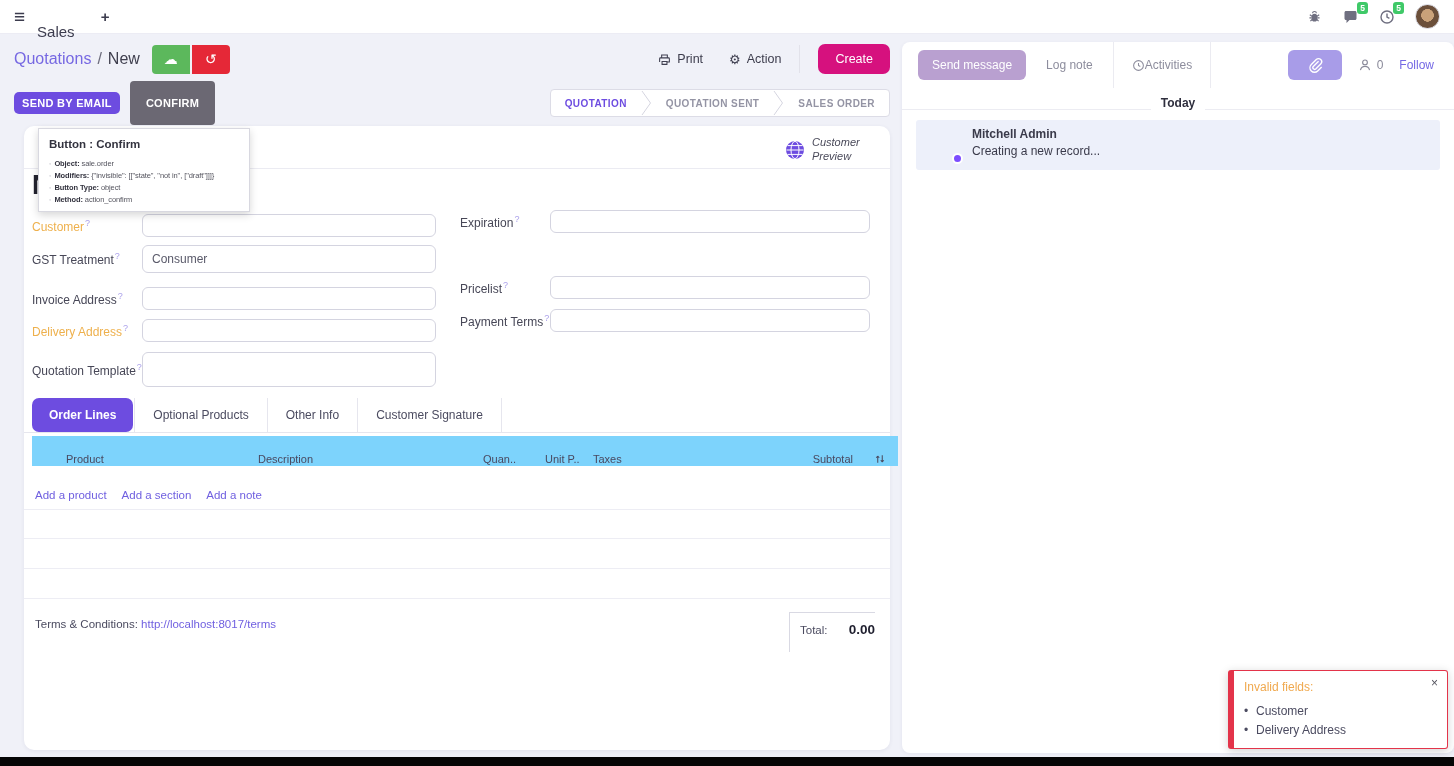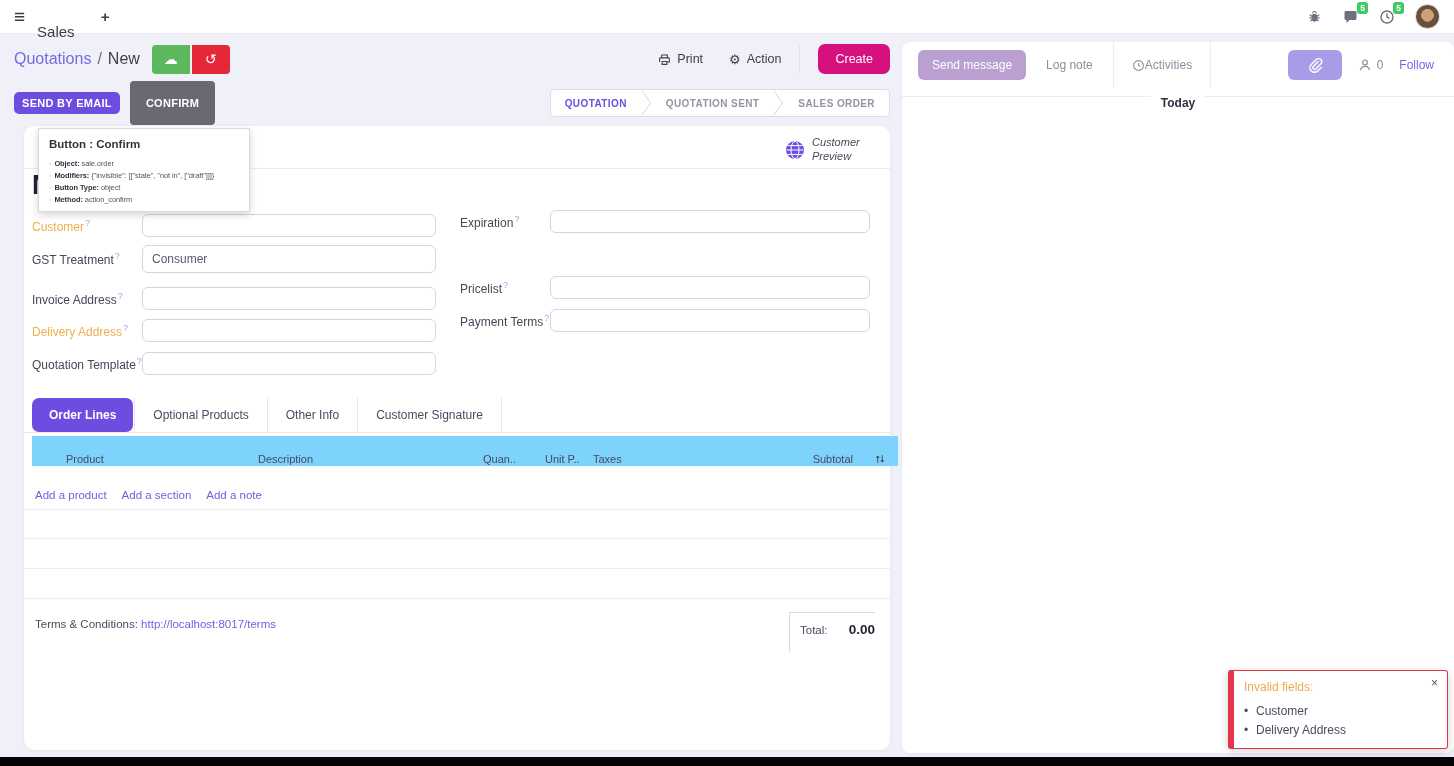--- a/index.html
+++ b/index.html
@@ -117,21 +117,21 @@
                   padding:8px 14px; cursor:pointer; }
   .chat-tab { font-size:12px; color:#8d8d9d; cursor:pointer; margin-left:20px; }
   .activities-tab { display:flex; align-items:center; height:46px; padding:0 18px;
                     border-left:1px solid #ebebf1; border-right:1px solid #ebebf1; margin-left:20px;
                     font-size:12px; color:#8d8d9d; cursor:pointer; }
   .chat-hdr-right { margin-left:auto; display:flex; align-items:center; gap:16px; }
   .attach-btn { background:#a89ce8; border:none; border-radius:6px; width:54px; height:30px;
                 display:flex; align-items:center; justify-content:center; cursor:pointer; }
   .followers { display:flex; align-items:center; gap:5px; font-size:12px; color:#8a8a9a; cursor:pointer; }
   .follow-link { font-size:12px; color:#7468e4; cursor:pointer; margin-right:4px; }
-  .today-div { display:flex; align-items:flex-start; margin-top:8px; }
+  .today-div { display:flex; align-items:flex-end; margin-top:8px; }
   .today-line { flex:1; height:1px; background:#ececf2; }
   .today-label { font-size:12px; font-weight:bold; color:#2f2f3e; margin:0 10px; }
   .message { margin:10px 14px 0 14px; background:#edf0fa; border-radius:3px; padding:7px 10px;
              display:flex; gap:10px; }
   .msg-avatar { position:relative; width:36px; height:36px; flex:none; }
   .msg-avatar-img { width:36px; height:36px; border-radius:50%;
                     background: radial-gradient(circle at 50% 45%, #caa27a 36%, #6b4f3a 38%); }
   .presence-dot { position:absolute; right:-1px; bottom:-1px; width:11px; height:11px; border-radius:50%;
                   background:#7c4dff; border:2px solid #fff; }
   .msg-author { font-size:12px; font-weight:bold; color:#3a3a4a; }
@@ -265,21 +265,21 @@
       <input class="o-input" value="Consumer" style="">
     </div>
     <div class="field-row fr-left" style="top:161px;height:23px;">
       <span class="f-label"><span>Invoice Address</span><span class="req">?</span></span>
       <input class="o-input" value="" style="">
     </div>
     <div class="field-row fr-left" style="top:193px;height:23px;">
       <span class="f-label invalid"><span>Delivery Address</span><span class="req">?</span></span>
       <input class="o-input" value="" style="">
     </div>
-    <div class="field-row fr-left" style="top:226px;height:23px;">
+    <div class="field-row fr-left" style="top:226px;height:35px;">
       <span class="f-label"><span>Quotation Template</span><span class="req">?</span></span>
       <input class="o-input" value="" style="">
     </div>
 
     <div class="field-row fr-right" style="top:84px;height:23px;">
       <span class="f-label"><span>Expiration</span><span class="req">?</span></span>
       <input class="o-input" value="" style="">
     </div>
     <div class="field-row fr-right" style="top:150px;height:23px;">
       <span class="f-label"><span>Pricelist</span><span class="req">?</span></span>
@@ -358,20 +358,30 @@
         <span class="follow-link">Follow</span>
       </span>
     </div>
 
     <div class="today-div">
       <span class="today-line"></span>
       <span class="today-label">Today</span>
       <span class="today-line"></span>
     </div>
 
+    <div class="message">
+      <span class="msg-avatar">
+        <span class="msg-avatar-img"></span>
+        <span class="presence-dot"></span>
+      </span>
+      <span>
+        <div class="msg-author">Mitchell Admin</div>
+        <div class="msg-body">Creating a new record...</div>
+      </span>
+    </div>
   </div>
 
   <div class="toast">
     <div class="toast-title">Invalid fields:</div>
     <span class="toast-close">×</span>
     <div class="toast-list">
       <div class="toast-item">Customer</div>
       <div class="toast-item">Delivery Address</div>
     </div>
   </div>

